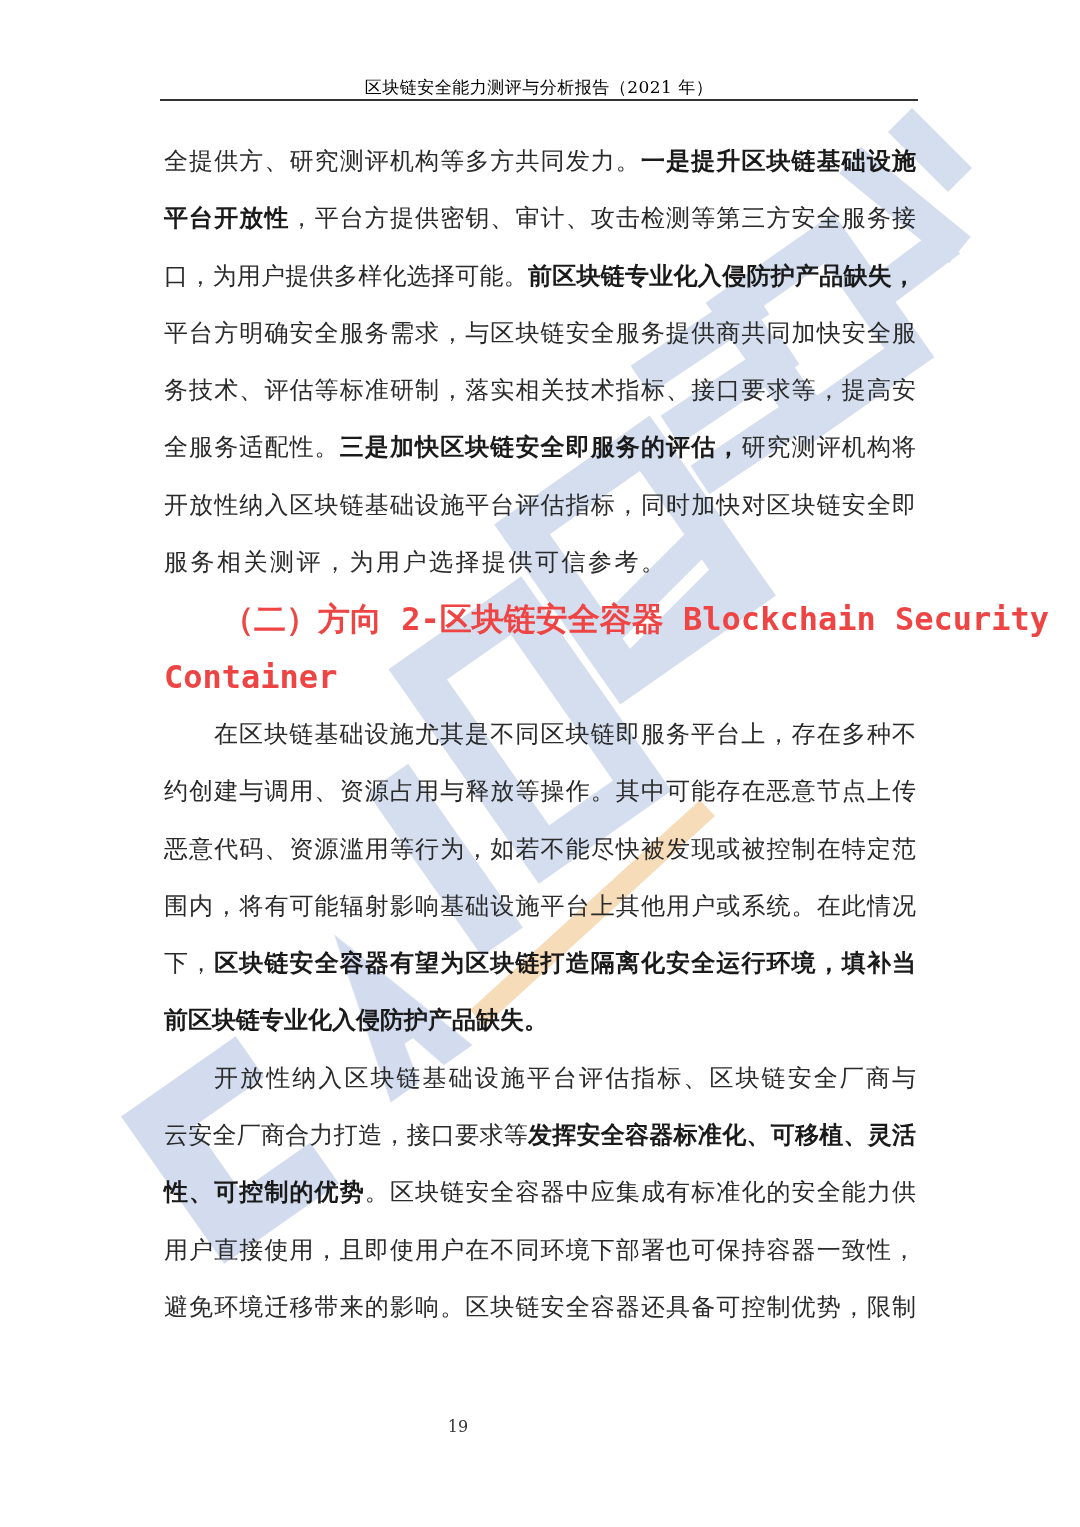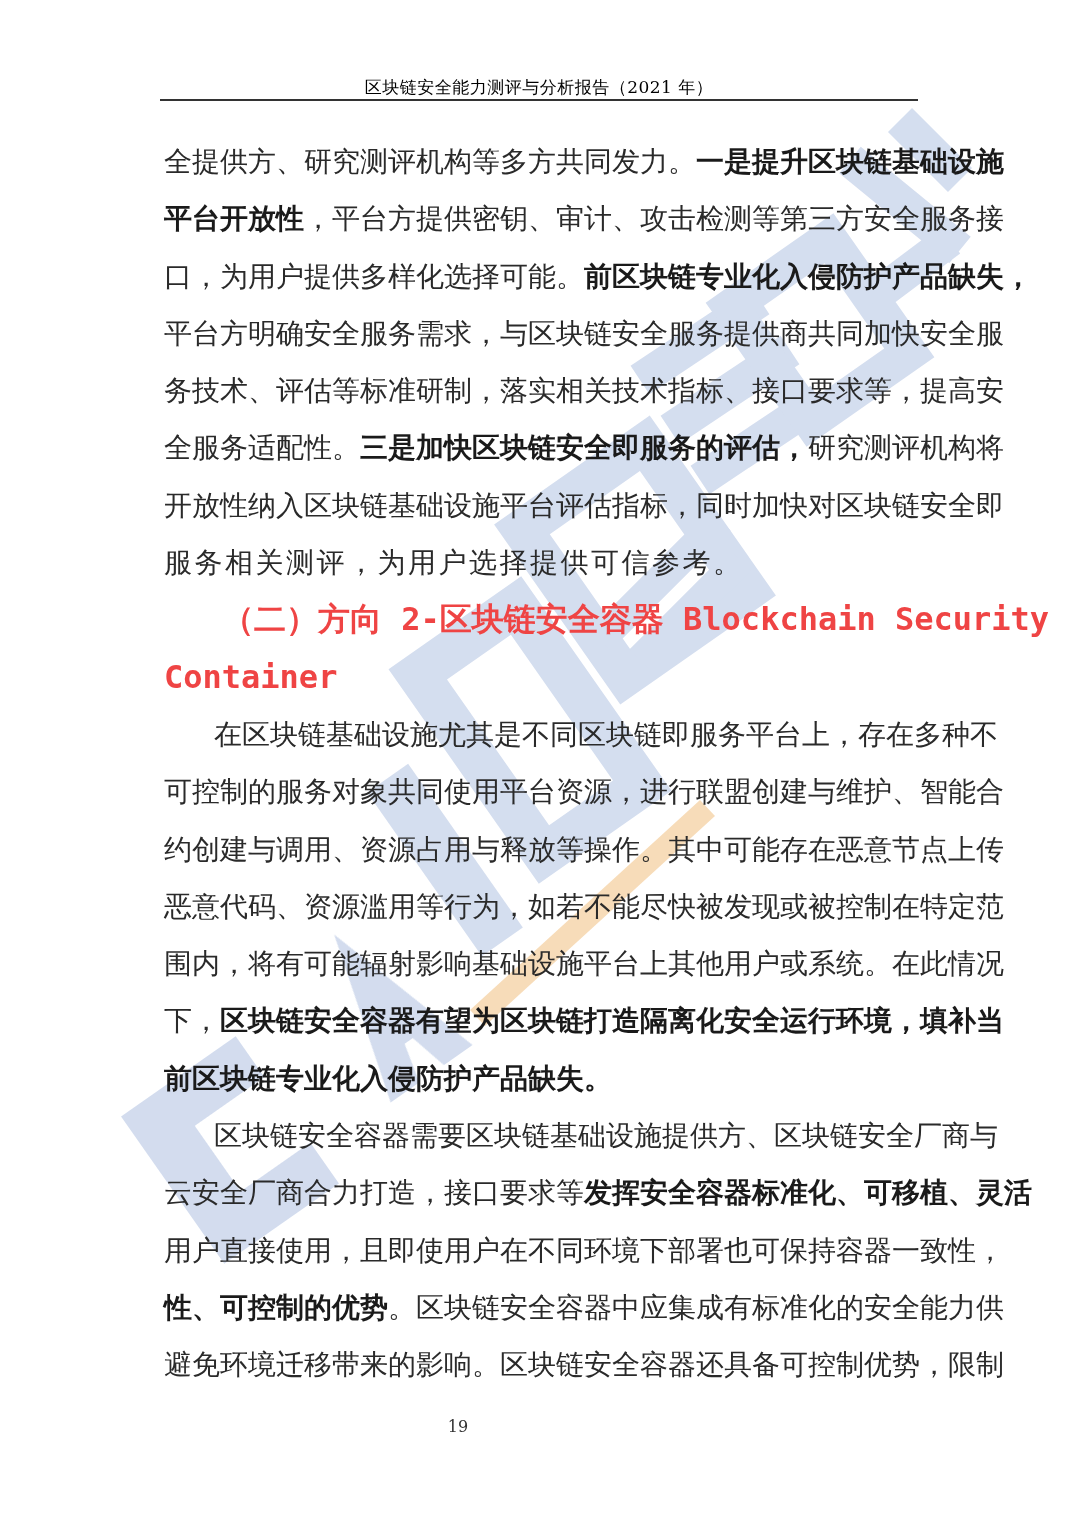--- a/index.html
+++ b/index.html
@@ -4,21 +4,21 @@
 <style>
   html, body { margin: 0; padding: 0; background: #ffffff; }
   body { width: 1080px; height: 1527px; position: relative; overflow: hidden;
          font-family: "DejaVu Serif", "Liberation Serif", serif; color: #2a2a2a; }
   .page { position: absolute; inset: 0; }
   .header { position: absolute; left: 160px; top: 76px; width: 758px; text-align: center;
             font-size: 17px; color: #000000; letter-spacing: 0.5px; }
   .header-rule { position: absolute; left: 160px; top: 99px; width: 758px; height: 2px; background: #333; }
   .watermark { position: absolute; left: 0; top: 0; width: 1080px; height: 1527px; pointer-events: none; }
   .content { position: absolute; left: 164px; top: 138px; width: 752px; }
-  .line { height: 57.3px; line-height: 47px; font-size: 28px; white-space: nowrap; letter-spacing: 2.5px; }
+  .line { height: 57.3px; line-height: 47px; font-size: 24px; white-space: nowrap; letter-spacing: 2.5px; }
   .line.just { text-align: justify; text-align-last: justify; letter-spacing: 0; }
   .b { font-family: "DejaVu Sans", "Liberation Sans", sans-serif; font-weight: bold; color: #1a1a1a; letter-spacing: 0; text-align: right; }
   .indent { padding-left: 50px; }
   .heading { font-family: "DejaVu Sans Mono", "Liberation Mono", monospace; font-weight: bold; font-size: 32px;
              color: #ef4444; height: 57.3px; line-height: 47px; white-space: nowrap; }
   .heading.h1 { padding-left: 58px; text-align: justify; text-align-last: justify; }
   .pagenum { position: absolute; left: 0; width: 916px; top: 1417px; text-align: center; font-size: 16px; color: #333; }
   span { position: relative; z-index: 1; }
 </style>
 </head>
@@ -59,30 +59,29 @@
         <div class="line just"><span>全服务适配性。</span><span class="b">三是加快区块链安全即服务的评估，</span><span>研究测评机构将</span></div>
         <div class="line just"><span>开放性纳入区块链基础设施平台评估指标，同时加快对区块链安全即</span></div>
         <div class="line"><span>服务相关测评，为用户选择提供可信参考。</span></div>
       </div>
 
     <div class="heading h1">（二）方向 2-区块链安全容器 Blockchain Security</div>
     <div class="heading">Container</div>
 
     <div id="para2">
         <div class="line just indent"><span>在区块链基础设施尤其是不同区块链即服务平台上，存在多种不</span></div>
-        <div class="line just"><span>可控制的服务对象共同使用平台资源，进行联盟创建与维护、智能合</span></div>
         <div class="line just"><span>约创建与调用、资源占用与释放等操作。其中可能存在恶意节点上传</span></div>
         <div class="line just"><span>恶意代码、资源滥用等行为，如若不能尽快被发现或被控制在特定范</span></div>
         <div class="line just"><span>围内，将有可能辐射影响基础设施平台上其他用户或系统。在此情况</span></div>
         <div class="line just"><span>下，</span><span class="b">区块链安全容器有望为区块链打造隔离化安全运行环境，填补当</span></div>
         <div class="line"><span class="b">前区块链专业化入侵防护产品缺失。</span></div>
       </div>
     <div id="para3">
-        <div class="line just indent"><span>区块链安全容器需要区块链基础设施提供方、区块链安全厂商与</span></div>
+        <div class="line just indent"><span>开放性纳入区块链基础设施平台评估指标、区块链安全厂商与</span></div>
         <div class="line just"><span>云安全厂商合力打造，接口要求等</span><span class="b">发挥安全容器标准化、可移植、灵活</span></div>
+        <div class="line just"><span class="b">性、可控制的优势</span><span>。区块链安全容器中应集成有标准化的安全能力供</span></div>
         <div class="line just"><span>用户直接使用，且即使用户在不同环境下部署也可保持容器一致性，</span></div>
-        <div class="line just"><span class="b">性、可控制的优势</span><span>。区块链安全容器中应集成有标准化的安全能力供</span></div>
         <div class="line just"><span>避免环境迁移带来的影响。区块链安全容器还具备可控制优势，限制</span></div>
       </div>
   </div>
 
   <div class="pagenum">19</div>
 </div>
 
 </body></html>

